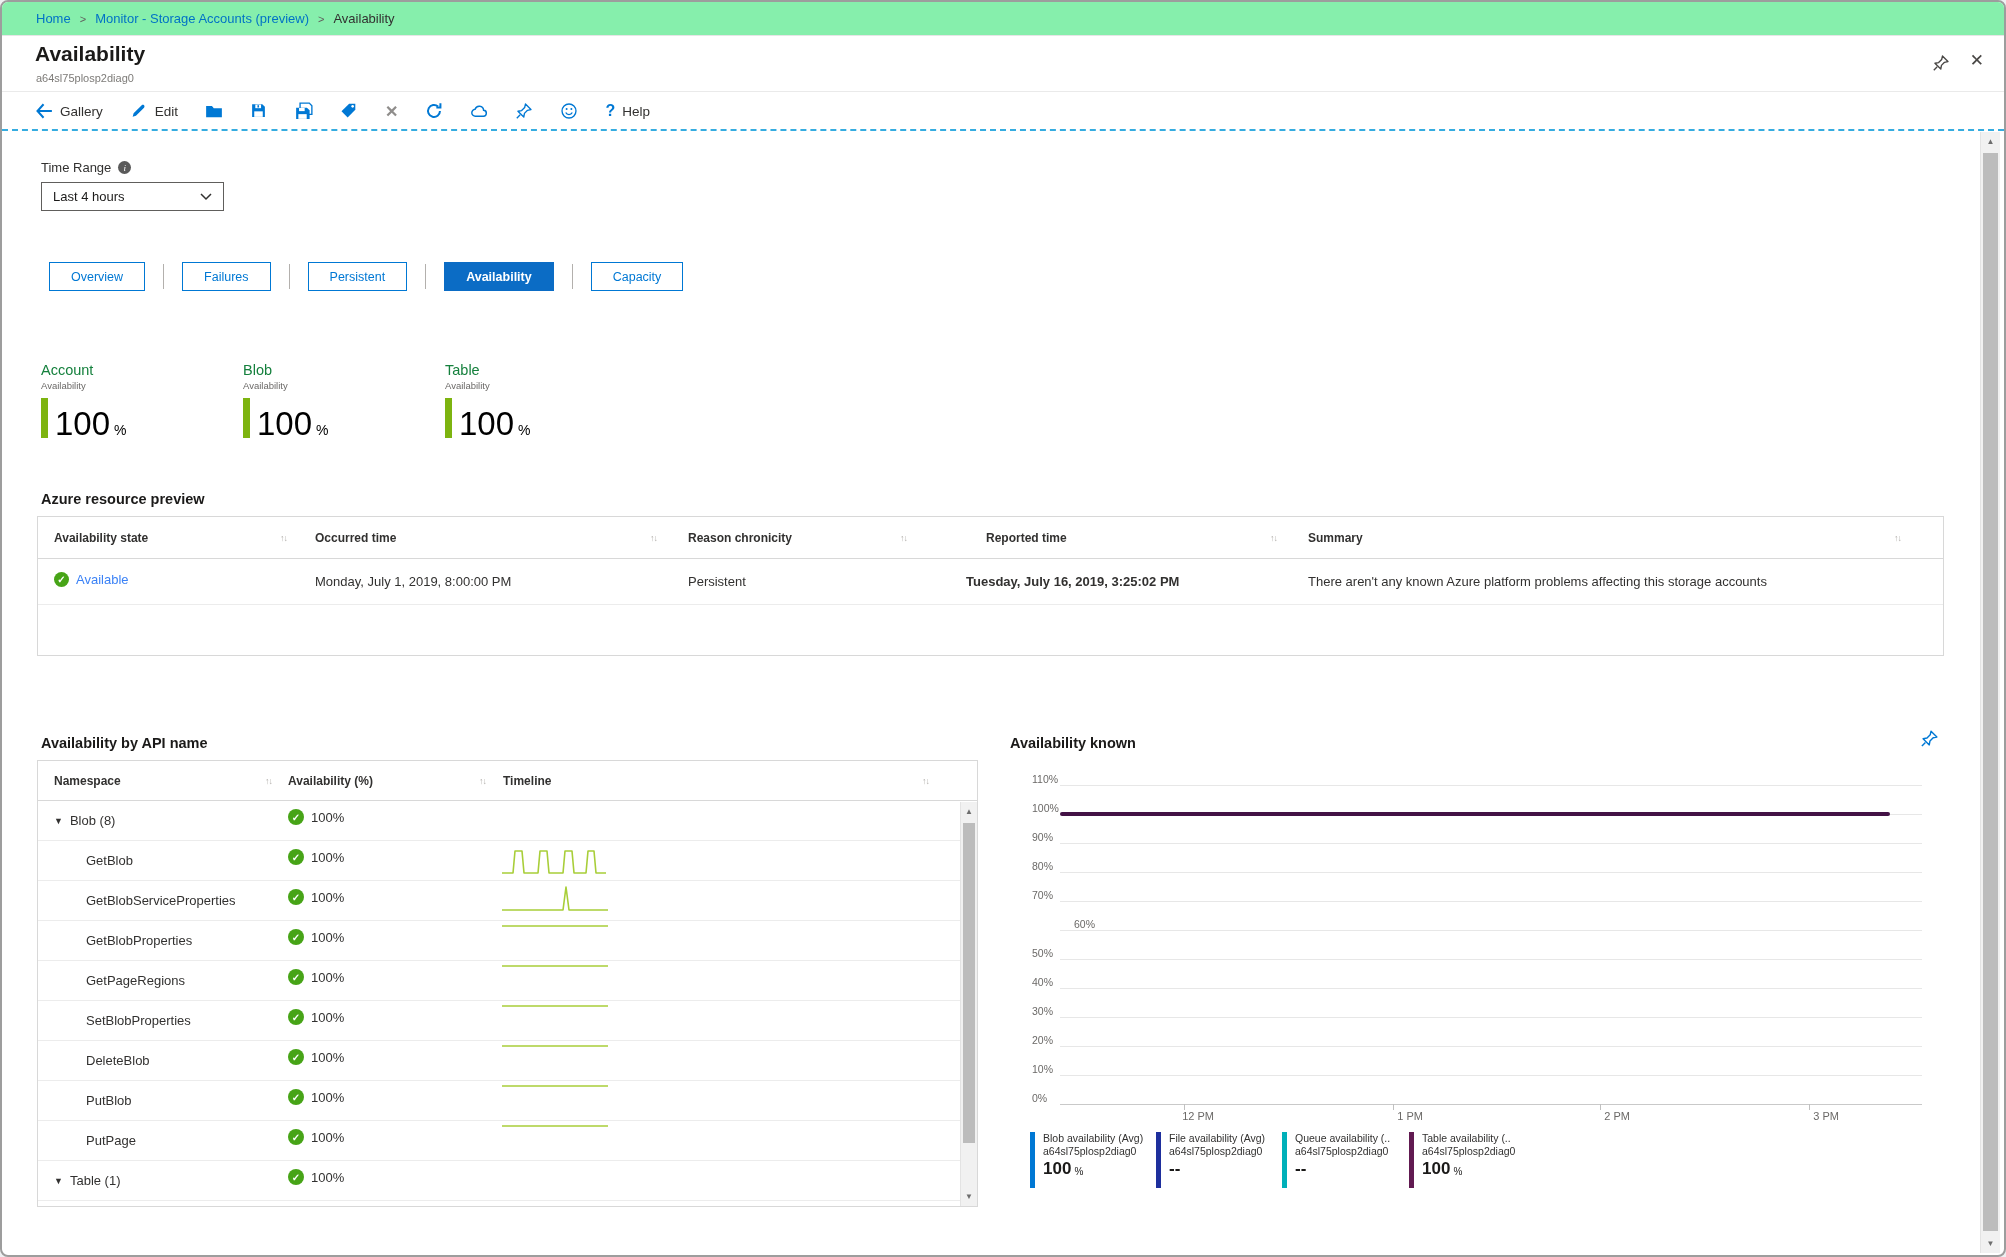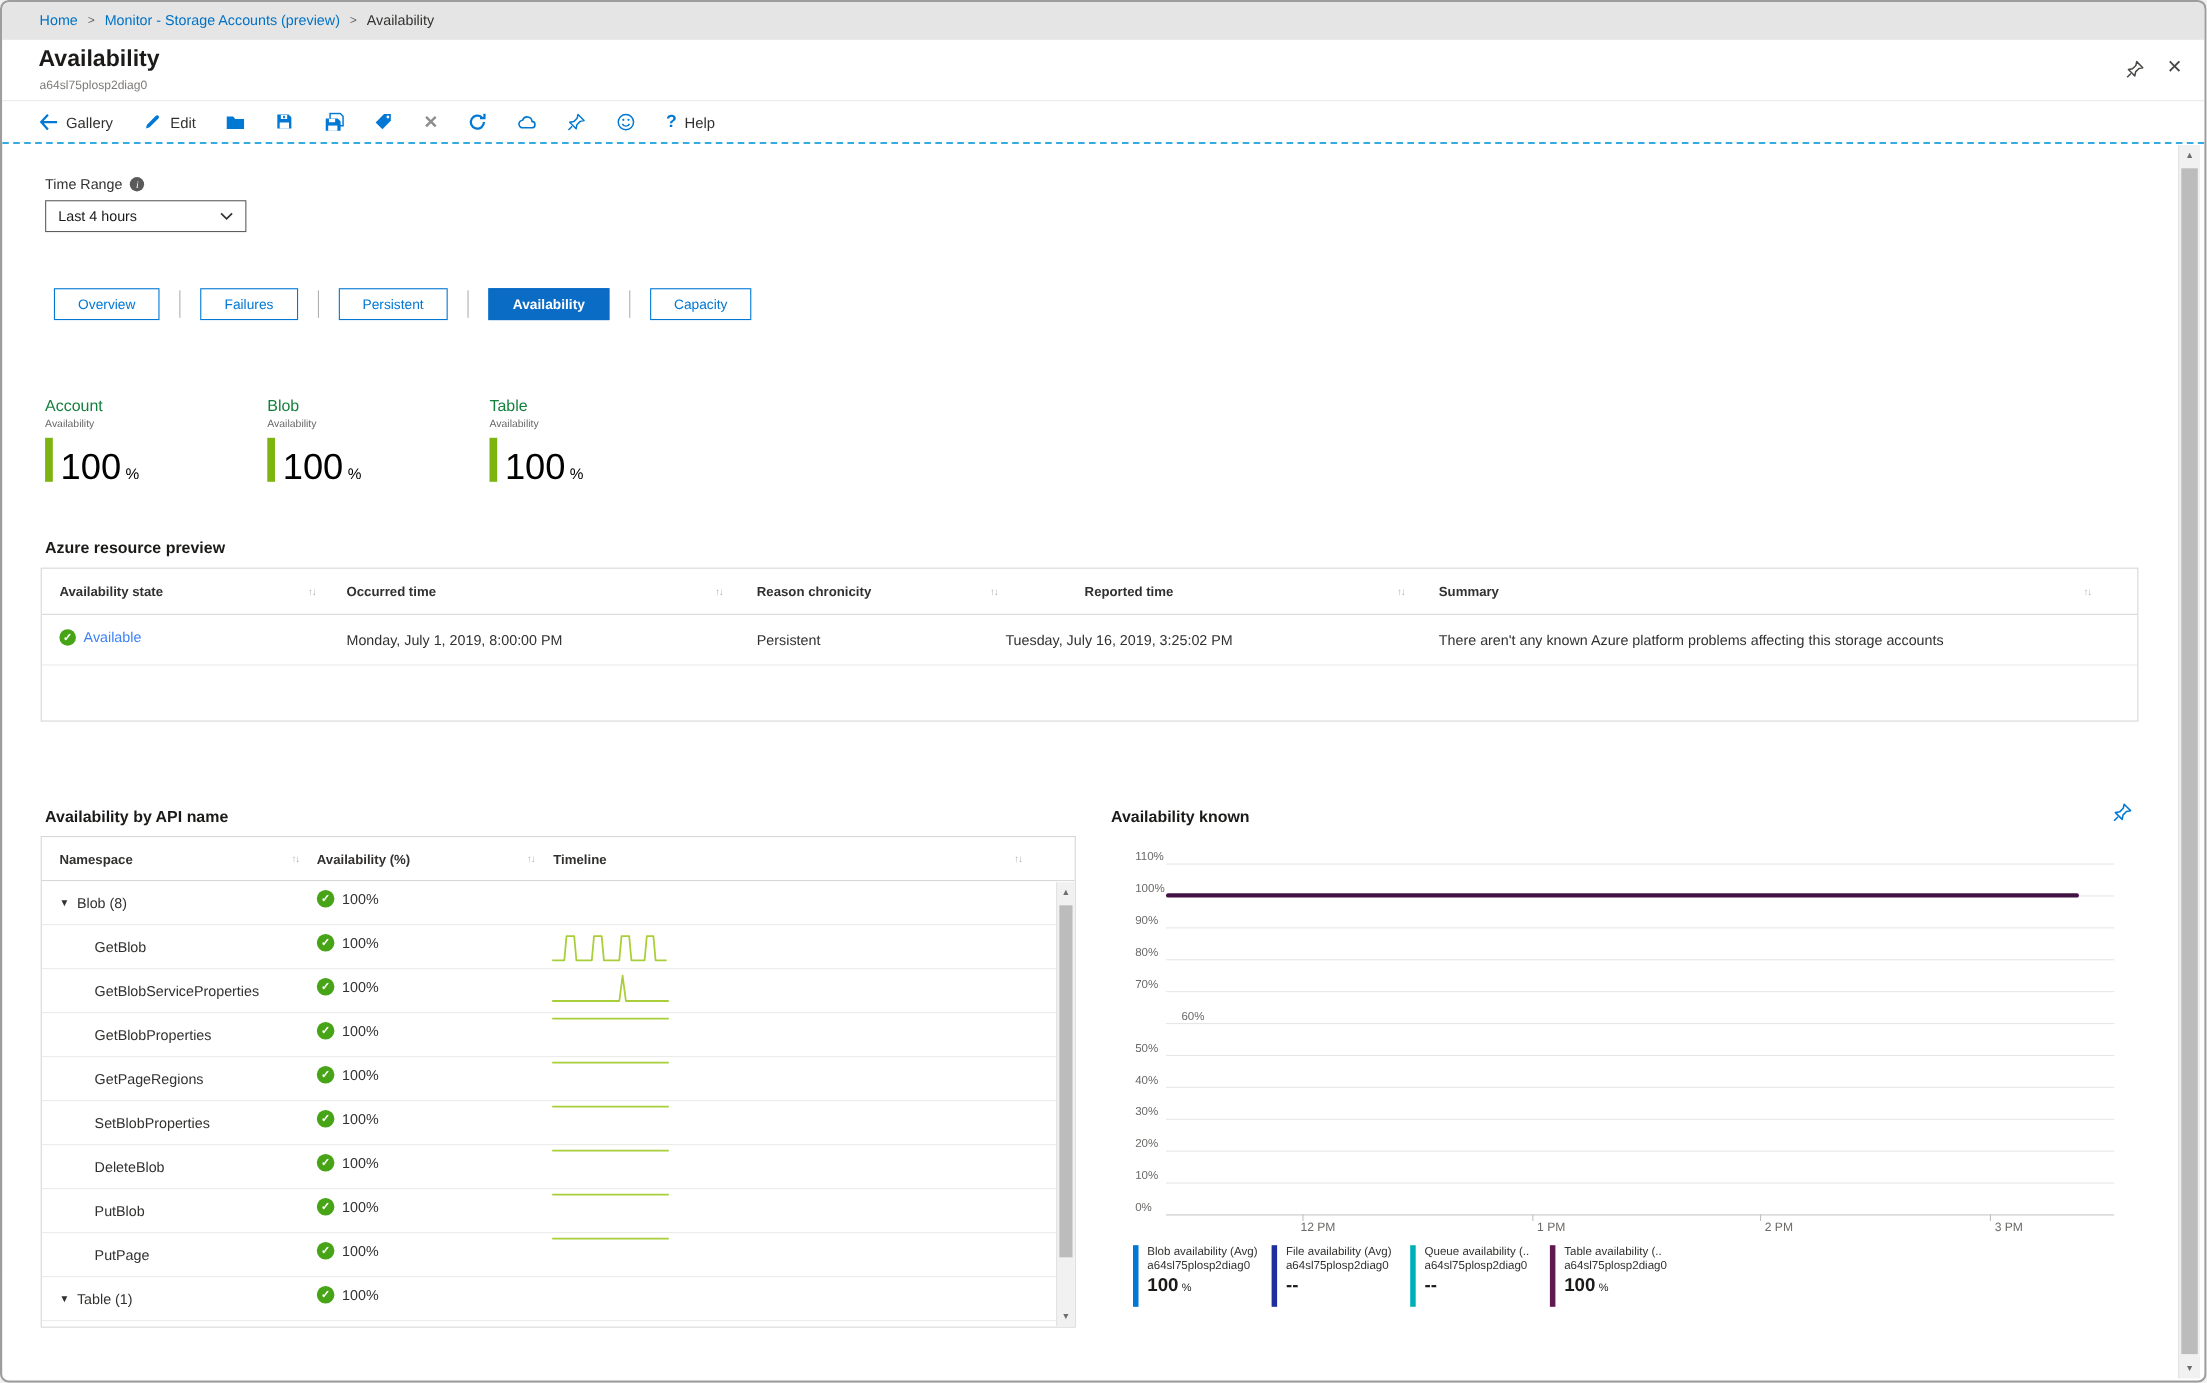--- a/index.html
+++ b/index.html
@@ -1,21 +1,21 @@
 <!DOCTYPE html>
 <html><head>
 <meta charset="utf-8">
 <style>
   * { margin:0; padding:0; box-sizing:border-box; }
   html,body { background:#eef0f2; font-family:"Liberation Sans", sans-serif; }
   .screen { position:relative; width:2006px; height:1257px; background:#fff;
             border:2px solid #9d9d9d; border-radius:8px; overflow:hidden; }
 
   
-  .breadcrumb-bar { position:absolute; top:0; left:0; right:0; height:34px; background:#e5e5e5;
+  .breadcrumb-bar { position:absolute; top:0; left:0; right:0; height:34px; background:#86efac;
                     border-bottom:1px solid #e6e6e6; display:flex; align-items:center;
                     padding-left:34px; font-size:13px; }
   .bc-link { color:#0072c6; cursor:pointer; }
   .bc-sep { color:#605e5c; margin:0 9px; font-size:11px; }
   .bc-current { color:#323130; }
 
   
   .page-header { position:absolute; top:35px; left:0; right:0; height:55px; background:#fff;
                  border-bottom:1px solid #eaeaea; }
   .page-title { position:absolute; left:33px; top:5px; font-size:21px; font-weight:700; color:#1b1a19; }
@@ -306,21 +306,21 @@
       <span class="rh-h" style="left:1270px;">Summary</span>
       <span class="sort" style="left:1856px; top:16px;">↑↓</span>
     </div>
     <div class="rh-row">
       <span class="rh-c" style="left:16px; top:13px; display:flex; align-items:center;">
         <span class="check sm">✓</span>
         <span class="avail-link">Available</span>
       </span>
       <span class="rh-c" style="left:277px;">Monday, July 1, 2019, 8:00:00 PM</span>
       <span class="rh-c" style="left:650px;">Persistent</span>
-      <span class="rh-c" style="left:876px;">Tuesday, July 16, 2019, 3:25:02 PM</span>
+      <span class="rh-c" style="left:928px;font-weight:bold;">Tuesday, July 16, 2019, 3:25:02 PM</span>
       <span class="rh-c" style="left:1270px;">There aren't any known Azure platform problems affecting this storage accounts</span>
     </div>
   </div>
 
   <div class="section-title" style="left:39px; top:733px;">Availability by API name</div>
   <div class="api-table">
     <div class="api-head">
       <span class="api-h" style="left:16px;">Namespace</span>
       <span class="sort" style="left:227px; top:15px;">↑↓</span>
       <span class="api-h" style="left:250px;">Availability (%)</span>

